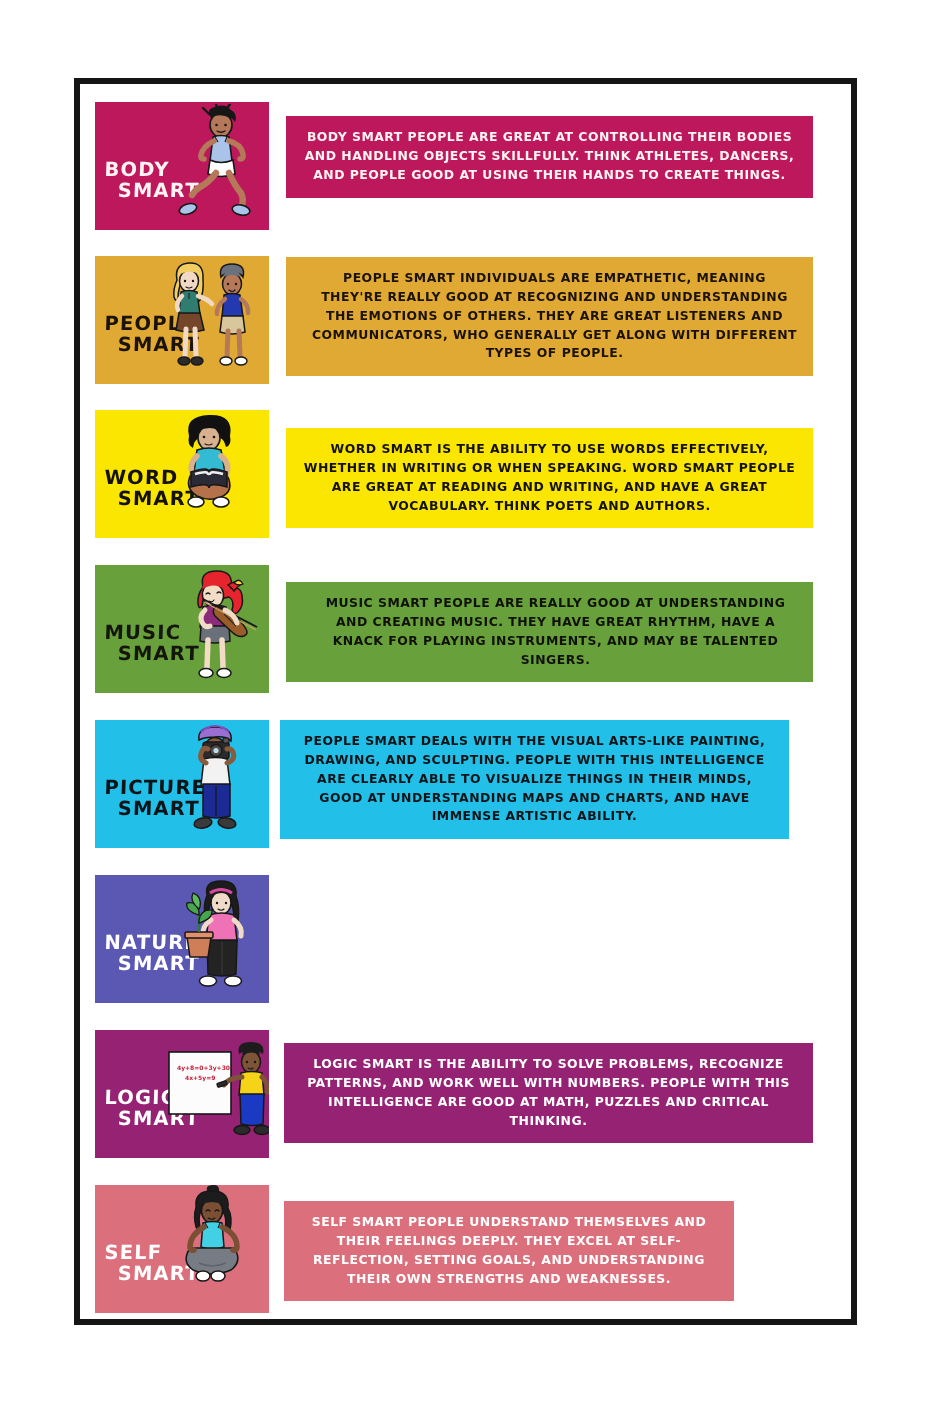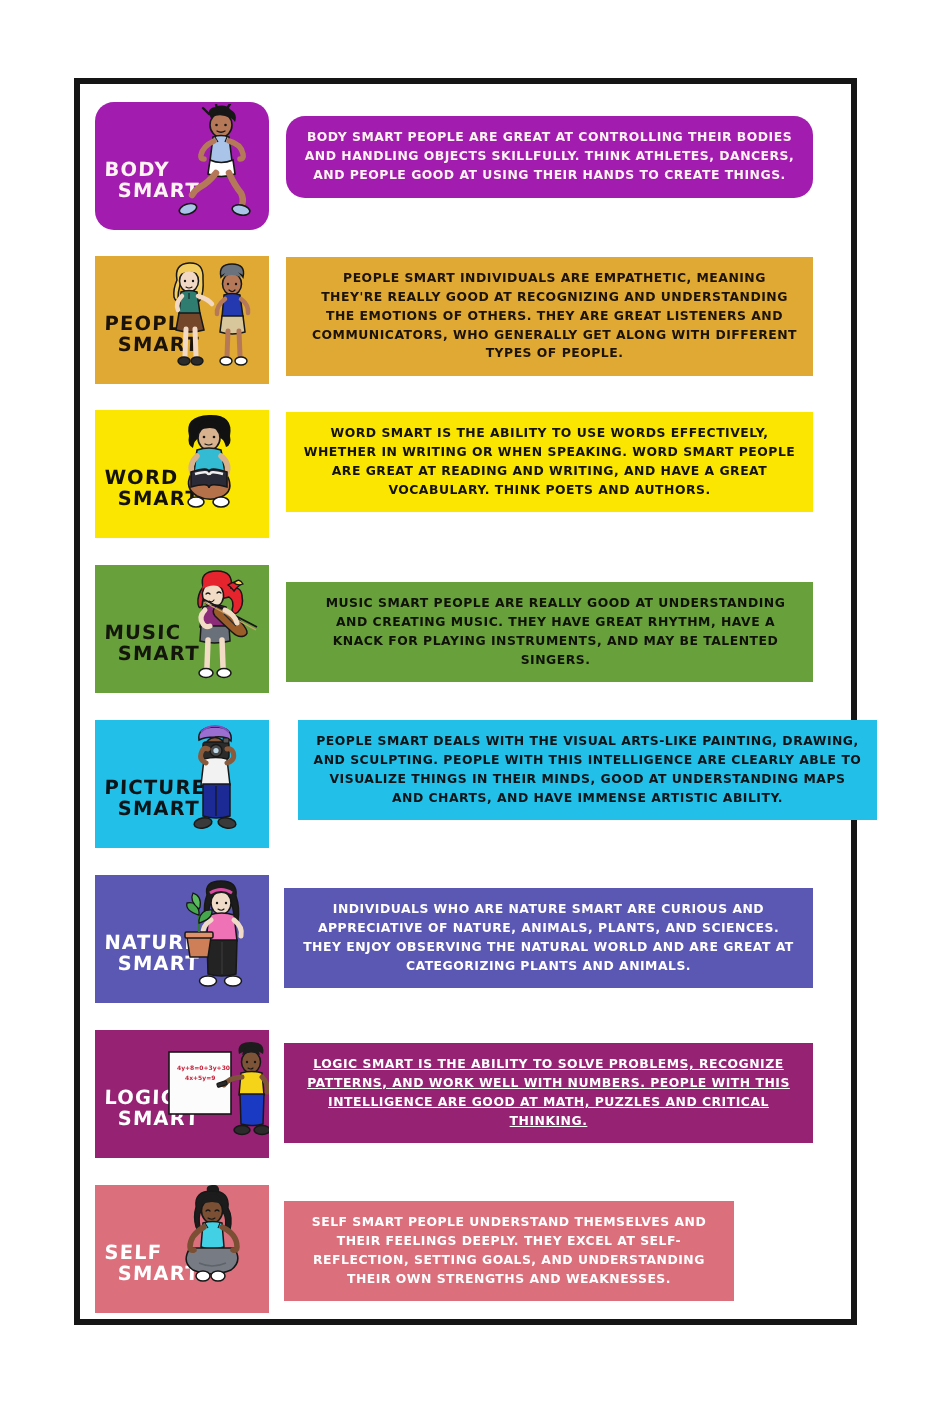--- a/index.html
+++ b/index.html
@@ -91,61 +91,61 @@
   .art {
     position: absolute;
     right: 6px;
     bottom: 2px;
     width: 92px;
     height: 124px;
   }
   .art svg { display: block; width: 100%; height: 100%; }
 
   
-  .t-body  .tile, .t-body  .panel  { background: #a21caf; border-radius: 19px; }
+  .t-body  .tile, .t-body  .panel  { background: #be185d; }
   .t-body  .tile-label, .t-body  .panel  { color: #FFF4F2; }
 
   .t-people .tile, .t-people .panel { background: #E0A933; }
   .t-people .tile-label, .t-people .panel { color: #1B1208; }
 
   .t-word  .tile, .t-word  .panel  { background: #FAE600; }
   .t-word  .tile-label, .t-word  .panel  { color: #141208; }
 
   .t-music .tile, .t-music .panel  { background: #68A03C; }
   .t-music .tile-label { color: #14160C; }
   .t-music .panel { color: #101208; padding-left: 26px; }
 
   .t-picture .tile, .t-picture .panel { background: #22C0E8; }
   .t-picture .tile-label, .t-picture .panel { color: #0C1418; }
 
   .t-nature .tile, .t-nature .panel { background: #5B58B4; }
   .t-nature .tile-label, .t-nature .panel { color: #FFFFFF; }
 
-  .t-logic .tile, .t-logic .panel  { background: #962273; text-decoration: underline; }
+  .t-logic .tile, .t-logic .panel  { background: #962273; }
   .t-logic .tile-label, .t-logic .panel  { color: #FFFFFF; }
 
   .t-self  .tile, .t-self  .panel  { background: #DC6F7C; }
   .t-self  .tile-label, .t-self  .panel  { color: #FFFFFF; }
 
   
   #row-0 { top: 9px; }
   #row-1 { top: 163px; }
   #row-2 { top: 317px; }
   #row-3 { top: 472px; }
   #row-4 { top: 627px; }
   #row-5 { top: 782px; }
   #row-6 { top: 937px; }
   #row-7 { top: 1092px; }
 
   
   #row-0 .panel { top: 29px; left: 212px; width: 527px; }
   #row-1 .panel { top: 16px; left: 212px; width: 527px; padding-left: 24px; }
-  #row-2 .panel { top: 17px; left: 212px; width: 527px; }
+  #row-2 .panel { top: 33px; left: 212px; width: 527px; }
   #row-3 .panel { top: 32px; left: 212px; width: 527px; }
-  #row-4 .panel { top: 15px; left: 224px; width: 579px; }
+  #row-4 .panel { top: 15px; left: 206px; width: 509px; }
   #row-5 .panel { top: 28px; left: 210px; width: 529px; }
   #row-6 .panel { top: 28px; left: 210px; width: 529px; }
   #row-7 .panel { top: 31px; left: 210px; width: 450px; }
 </style>
 </head>
 <body>
 
 <div id="poster">
 
   <div id="frame"></div>
@@ -381,21 +381,20 @@
             <path d="M30 53 l0 -22" stroke="#2E7A38" stroke-width="2.2"></path>
             <path d="M30 36 q-14 -4 -12 -12 q10 -2 12 9z" fill="#46A64E" stroke="#171717" stroke-width="1.3"></path>
             <path d="M30 44 q14 -4 13 -13 q-11 -1 -13 10z" fill="#46A64E" stroke="#171717" stroke-width="1.3"></path>
             <path d="M30 30 q-10 -8 -6 -16 q9 3 7 14z" fill="#59BA5E" stroke="#171717" stroke-width="1.3"></path>
 
             <ellipse cx="39" cy="102" rx="8.5" ry="5" fill="#FFFFFF" stroke="#171717" stroke-width="1.5"></ellipse>
             <ellipse cx="64" cy="102" rx="8.5" ry="5" fill="#FFFFFF" stroke="#171717" stroke-width="1.5"></ellipse>
           </svg>
         </div>
       </div>
-      <div class="panel">INDIVIDUALS WHO ARE NATURE SMART ARE CURIOUS AND APPRECIATIVE OF NATURE, ANIMALS, PLANTS, AND SCIENCES. THEY ENJOY OBSERVING THE NATURAL WORLD AND ARE GREAT AT CATEGORIZING PLANTS AND ANIMALS.</div>
     </div>
 
     <div class="row t-logic" id="row-6">
       <div class="tile">
         <div class="tile-label">
           <span class="l1">LOGIC</span>
           <span class="l2">SMART</span>
         </div>
         <div class="art" style="width:106px;right:0;bottom:0;">
           <svg viewBox="0 0 106 124">

